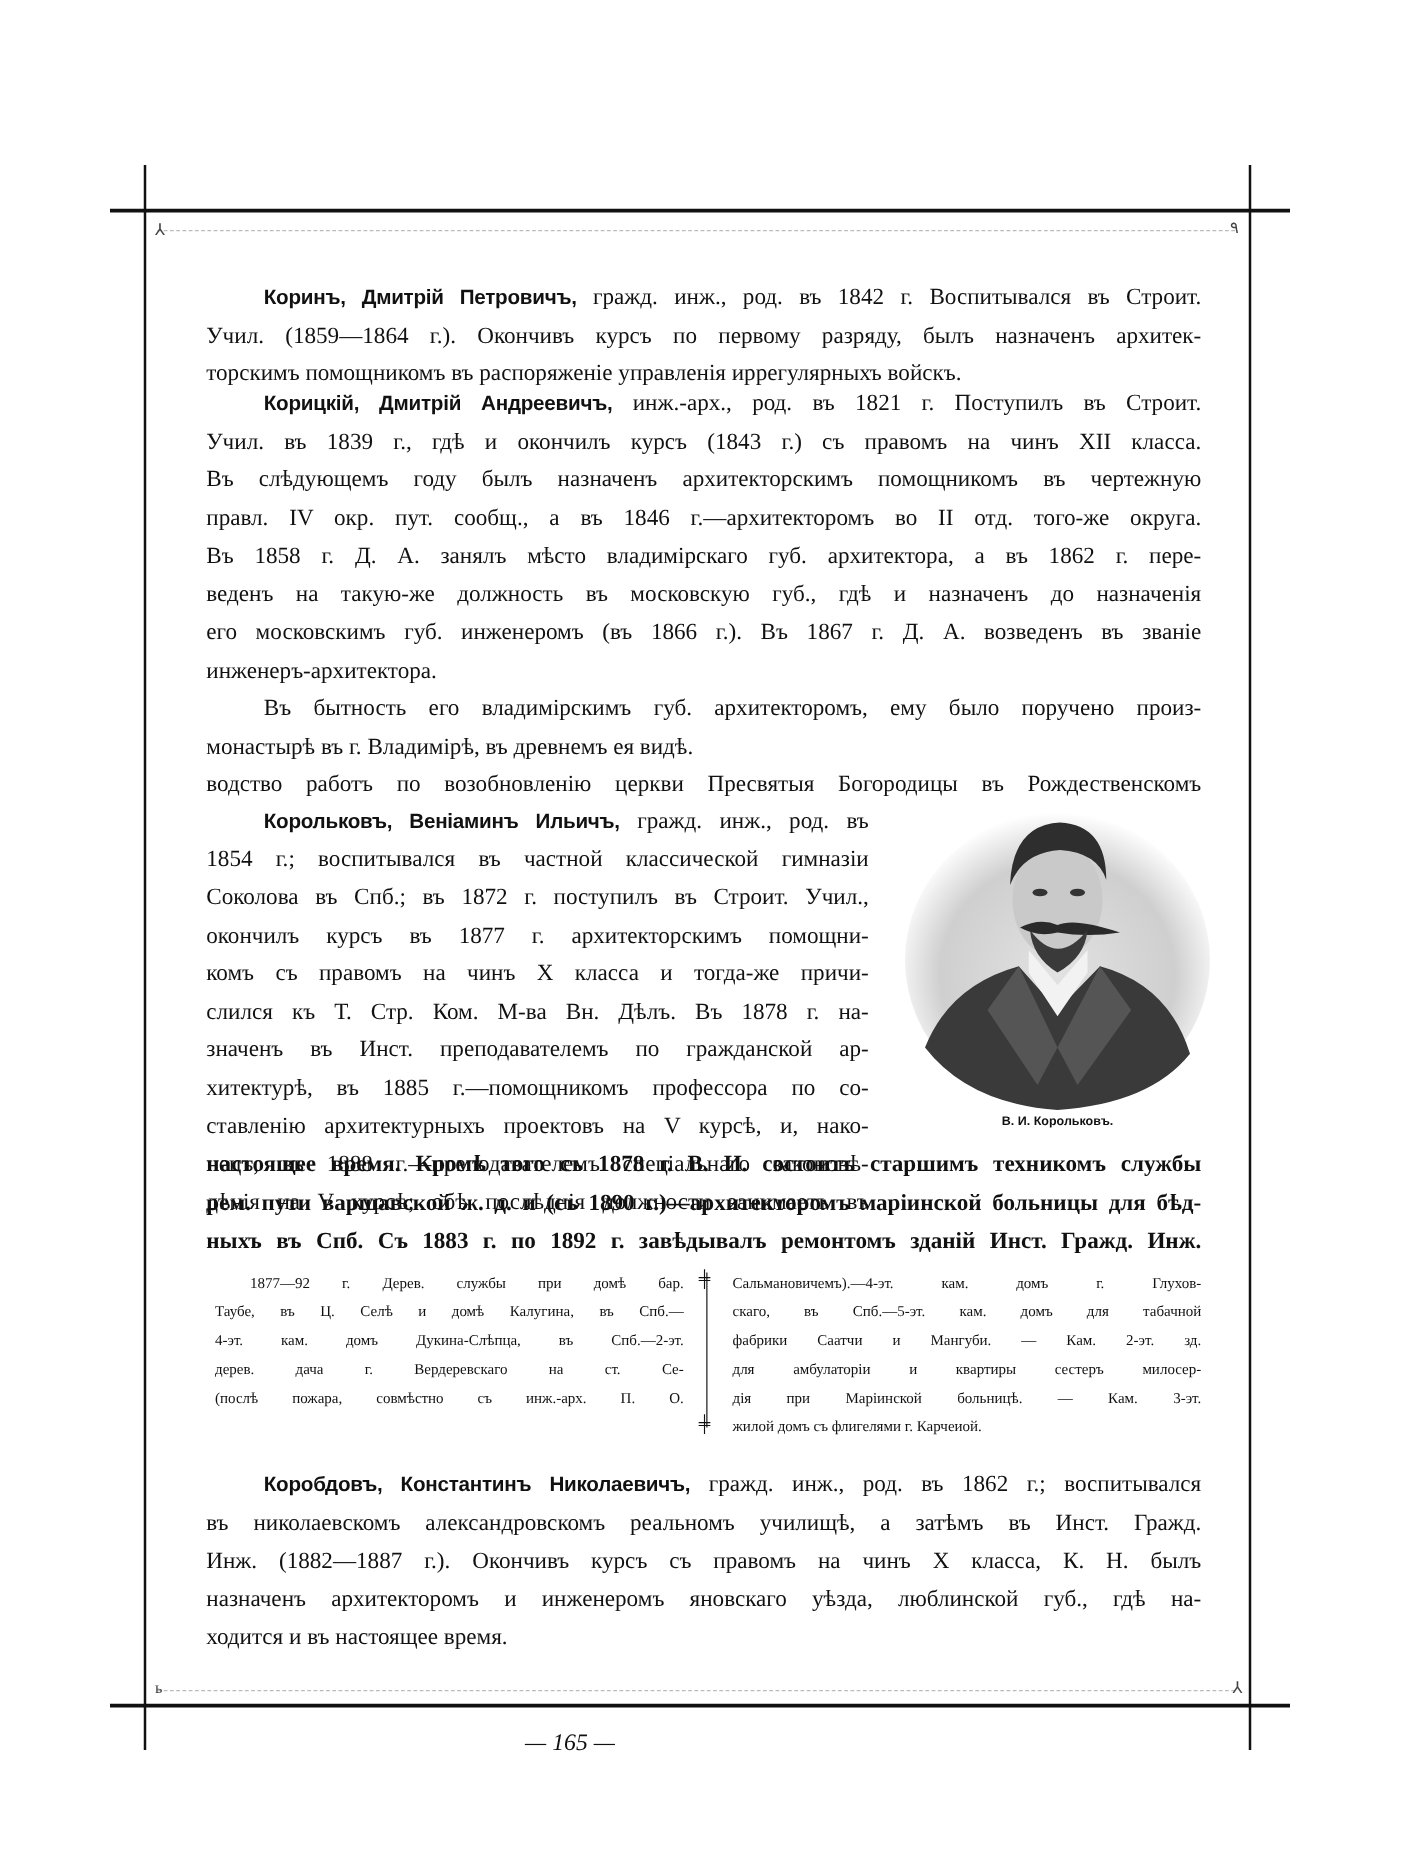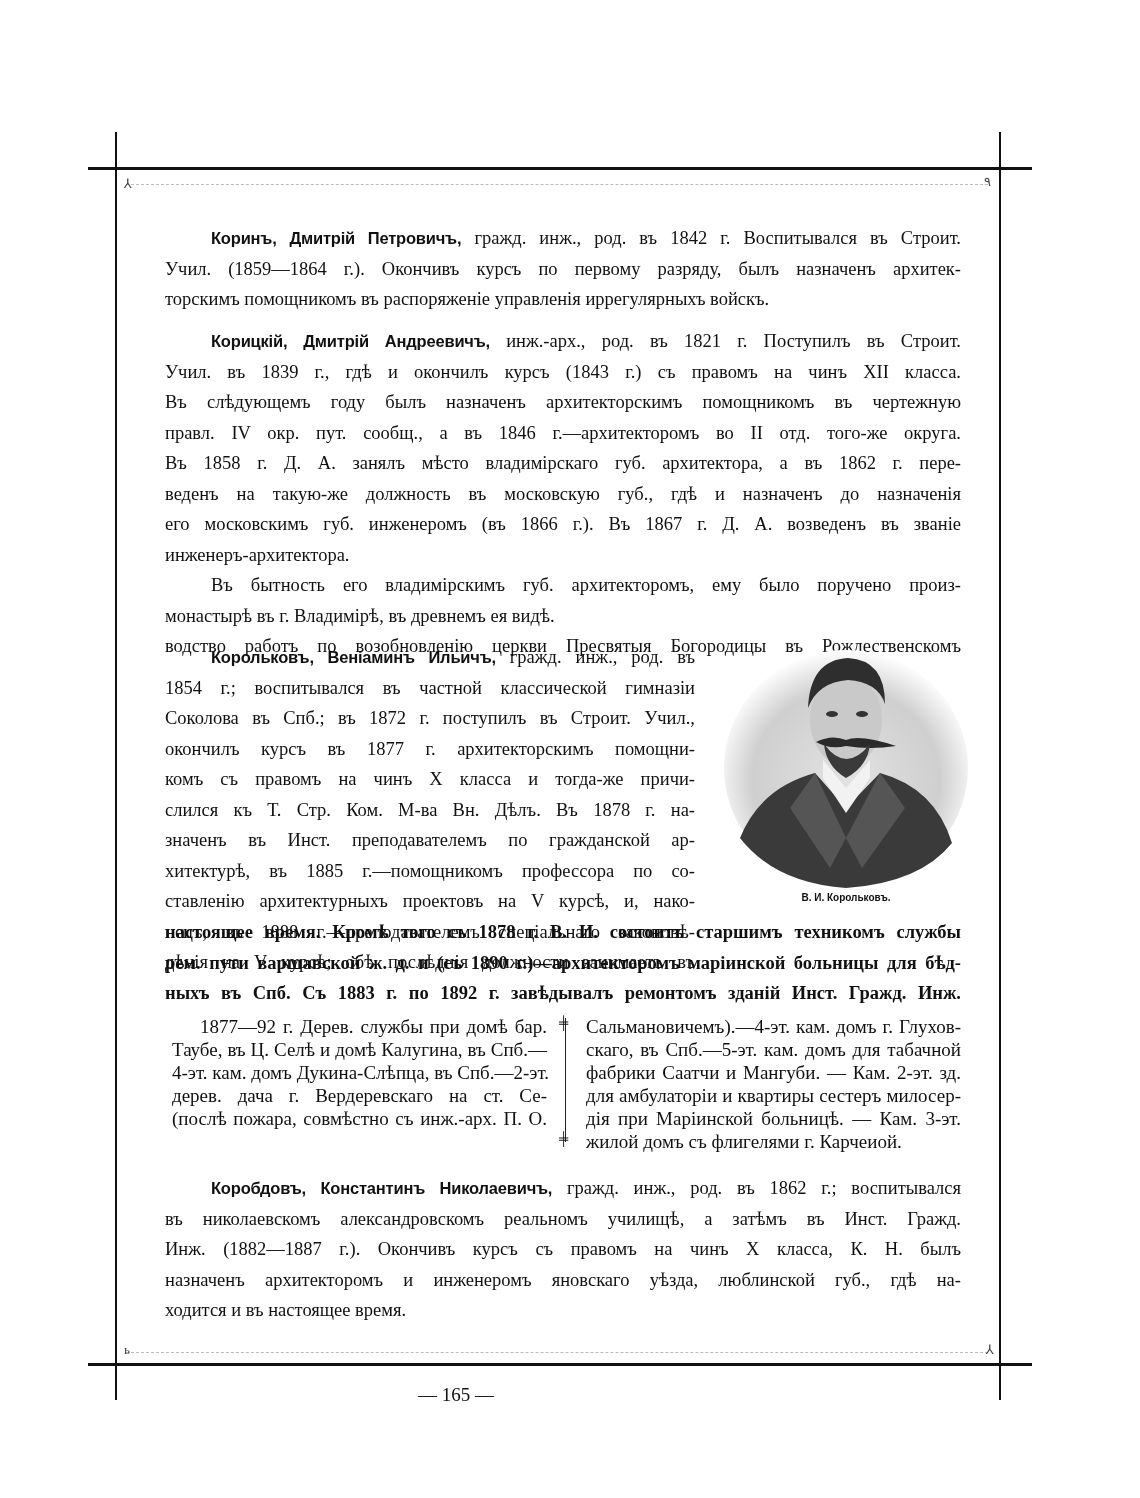--- a/index.html
+++ b/index.html
@@ -13,26 +13,26 @@
           text-align: justify; }
   .para .line { display: block; text-align: justify; text-align-last: justify; white-space: nowrap; }
   .para .line.last { text-align-last: left; }
   .indent { padding-left: 46px; }
   .name { font-family: "Liberation Sans", "DejaVu Sans", sans-serif; font-weight: bold; font-size: 16.5px;
           letter-spacing: -0.2px; }
   .narrow { width: 530px; }
   .portrait { position: absolute; left: 720px; top: 638px; width: 252px; height: 252px; }
   .caption { position: absolute; left: 720px; top: 892px; width: 252px; text-align: center;
              font-family: "Liberation Sans", "DejaVu Sans", sans-serif; font-weight: bold; font-size: 10px; }
-  .col { position: absolute; top: 1015px; font-size: 19px; line-height: 23px; }
+  .col { position: absolute; top: 1015px; font-size: 12px; line-height: 23px; }
   .col .line { display: block; text-align: justify; text-align-last: justify; white-space: nowrap; }
   .col .line.last { text-align-last: left; }
   .col-sep { position: absolute; left: 565px; top: 1018px; width: 1px; height: 124px; background: #222; }
   .col-cross { position: absolute; left: 559px; font-size: 13px; line-height: 13px; }
-  .page-num { position: absolute; left: 0; width: 912px; top: 1384px; text-align: center; font-size: 19px; }
+  .page-num { position: absolute; left: 0; width: 912px; top: 1384px; text-align: center; font-size: 19px; font-style: italic; }
 </style>
 </head>
 <body>
 
 <div class="frame-h" style="left:88px; top:167px; width:944px;"></div>
 <div class="frame-h" style="left:88px; top:1363px; width:944px;"></div>
 <div class="frame-v" style="left:115px; top:132px; height:1268px;"></div>
 <div class="frame-v" style="left:999px; top:132px; height:1268px;"></div>
 <div class="dash-row" style="left:126px; top:184px; width:862px;"></div>
 <div class="dash-row" style="left:126px; top:1352px; width:862px;"></div>
@@ -40,21 +40,21 @@
 <span class="corner-mark" style="left:984px; top:174px;">٩</span>
 <span class="corner-mark" style="left:124px; top:1342px;">ь</span>
 <span class="corner-mark" style="left:986px; top:1342px;">⅄</span>
 
 <div class="para" style="top:223px;">
   <span class="line indent"><span class="name">Коринъ, Дмитрій Петровичъ,</span> <span>гражд. инж., род. въ 1842 г. Воспитывался въ Строит.</span></span>
   <span class="line">Учил. (1859—1864 г.). Окончивъ курсъ по первому разряду, былъ назначенъ архитек-</span>
   <span class="line last">торскимъ помощникомъ въ распоряженіе управленія иррегулярныхъ войскъ.</span>
 </div>
 
-<div class="para" style="top:326px;">
+<div class="para" style="top:308px;">
   <span class="line indent"><span class="name">Корицкій, Дмитрій Андреевичъ,</span> <span>инж.-арх., род. въ 1821 г. Поступилъ въ Строит.</span></span>
   <span class="line">Учил. въ 1839 г., гдѣ и окончилъ курсъ (1843 г.) съ правомъ на чинъ XII класса.</span>
   <span class="line">Въ слѣдующемъ году былъ назначенъ архитекторскимъ помощникомъ въ чертежную</span>
   <span class="line">правл. IV окр. пут. сообщ., а въ 1846 г.—архитекторомъ во II отд. того-же округа.</span>
   <span class="line">Въ 1858 г. Д. А. занялъ мѣсто владимірскаго губ. архитектора, а въ 1862 г. пере-</span>
   <span class="line">веденъ на такую-же должность въ московскую губ., гдѣ и назначенъ до назначенія</span>
   <span class="line">его московскимъ губ. инженеромъ (въ 1866 г.). Въ 1867 г. Д. А. возведенъ въ званіе</span>
   <span class="line last">инженеръ-архитектора.</span>
   <span class="line indent">Въ бытность его владимірскимъ губ. архитекторомъ, ему было поручено произ-</span>
   <span class="line last">монастырѣ въ г. Владимірѣ, въ древнемъ ея видѣ.</span>

